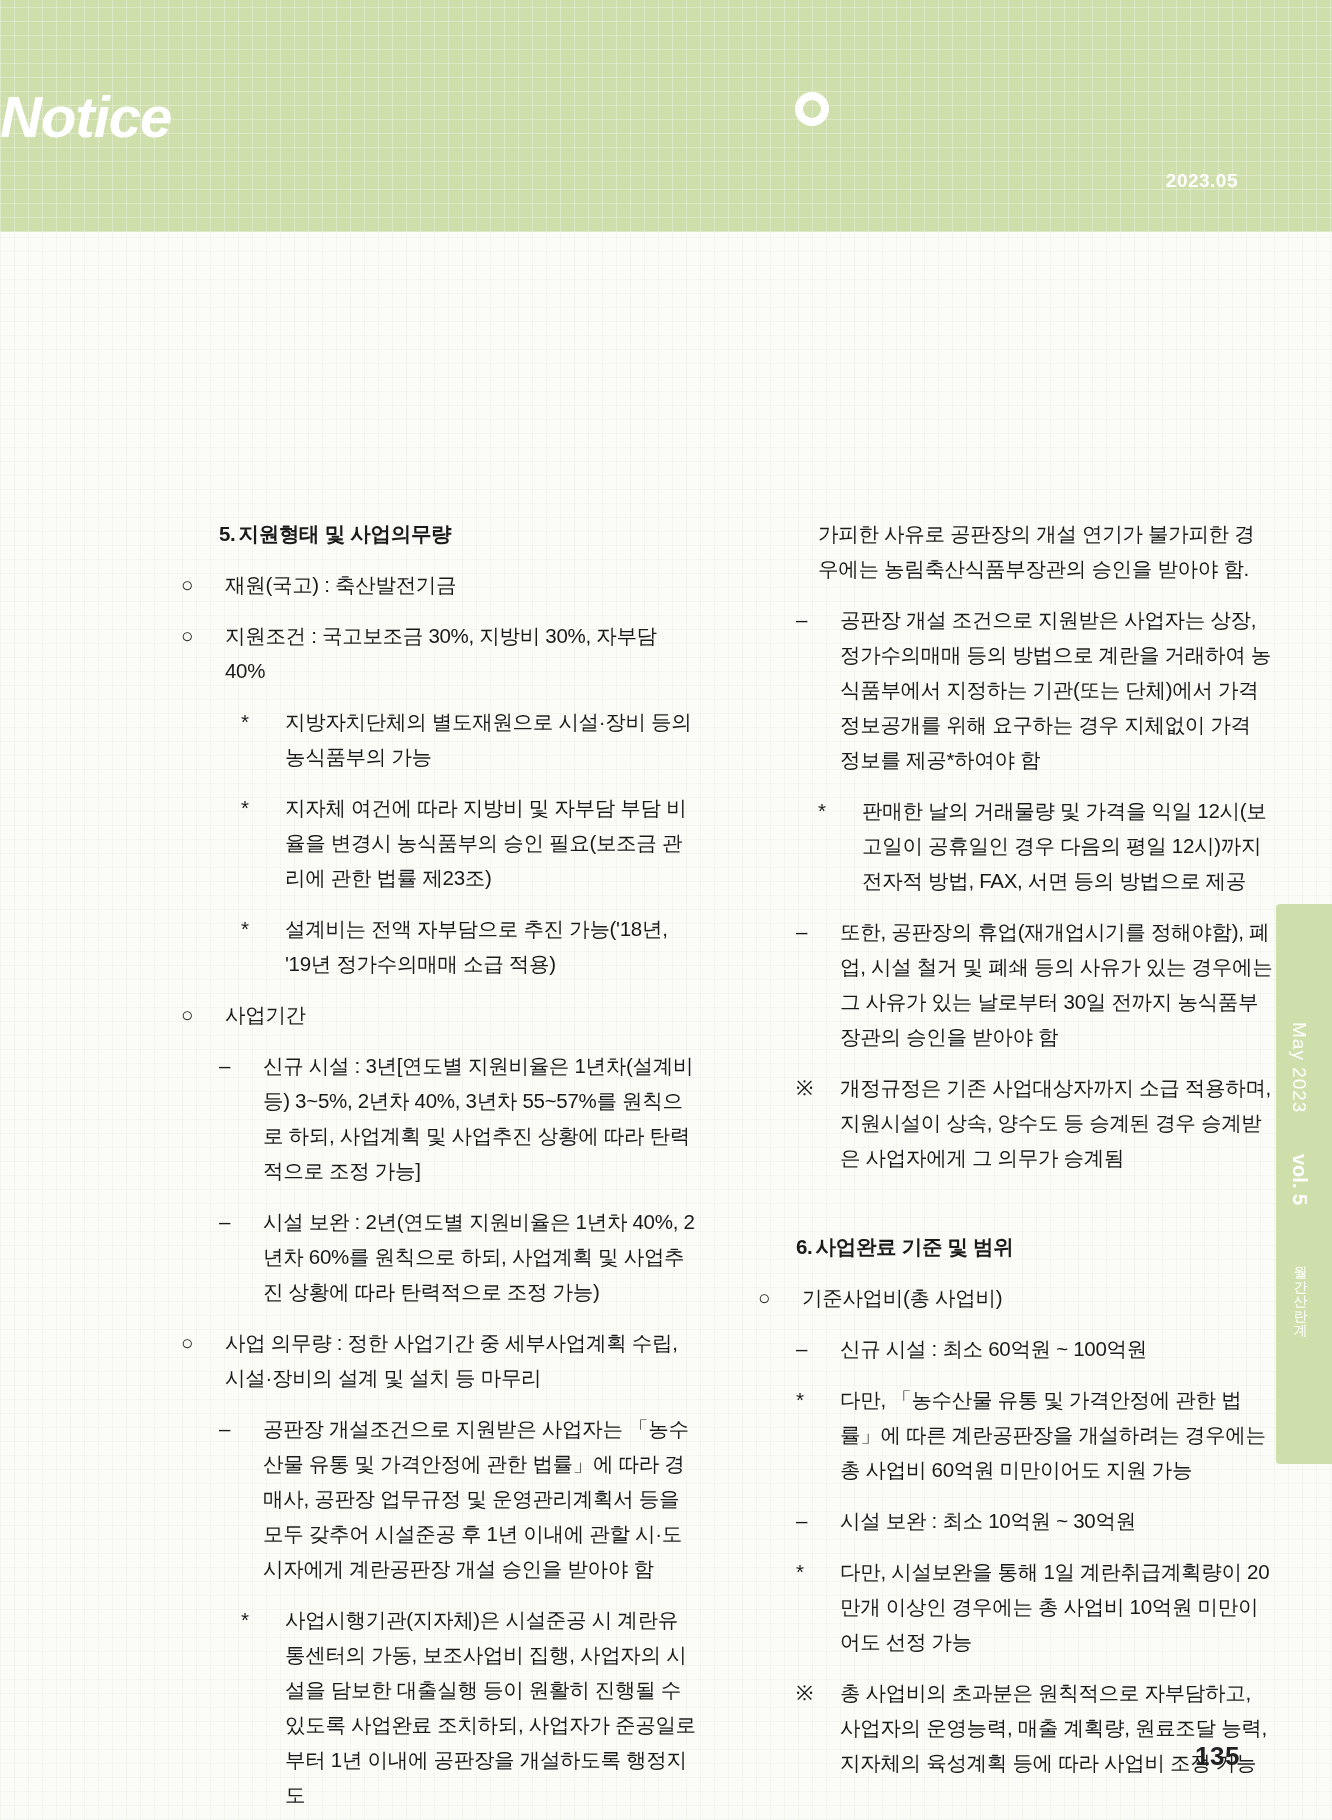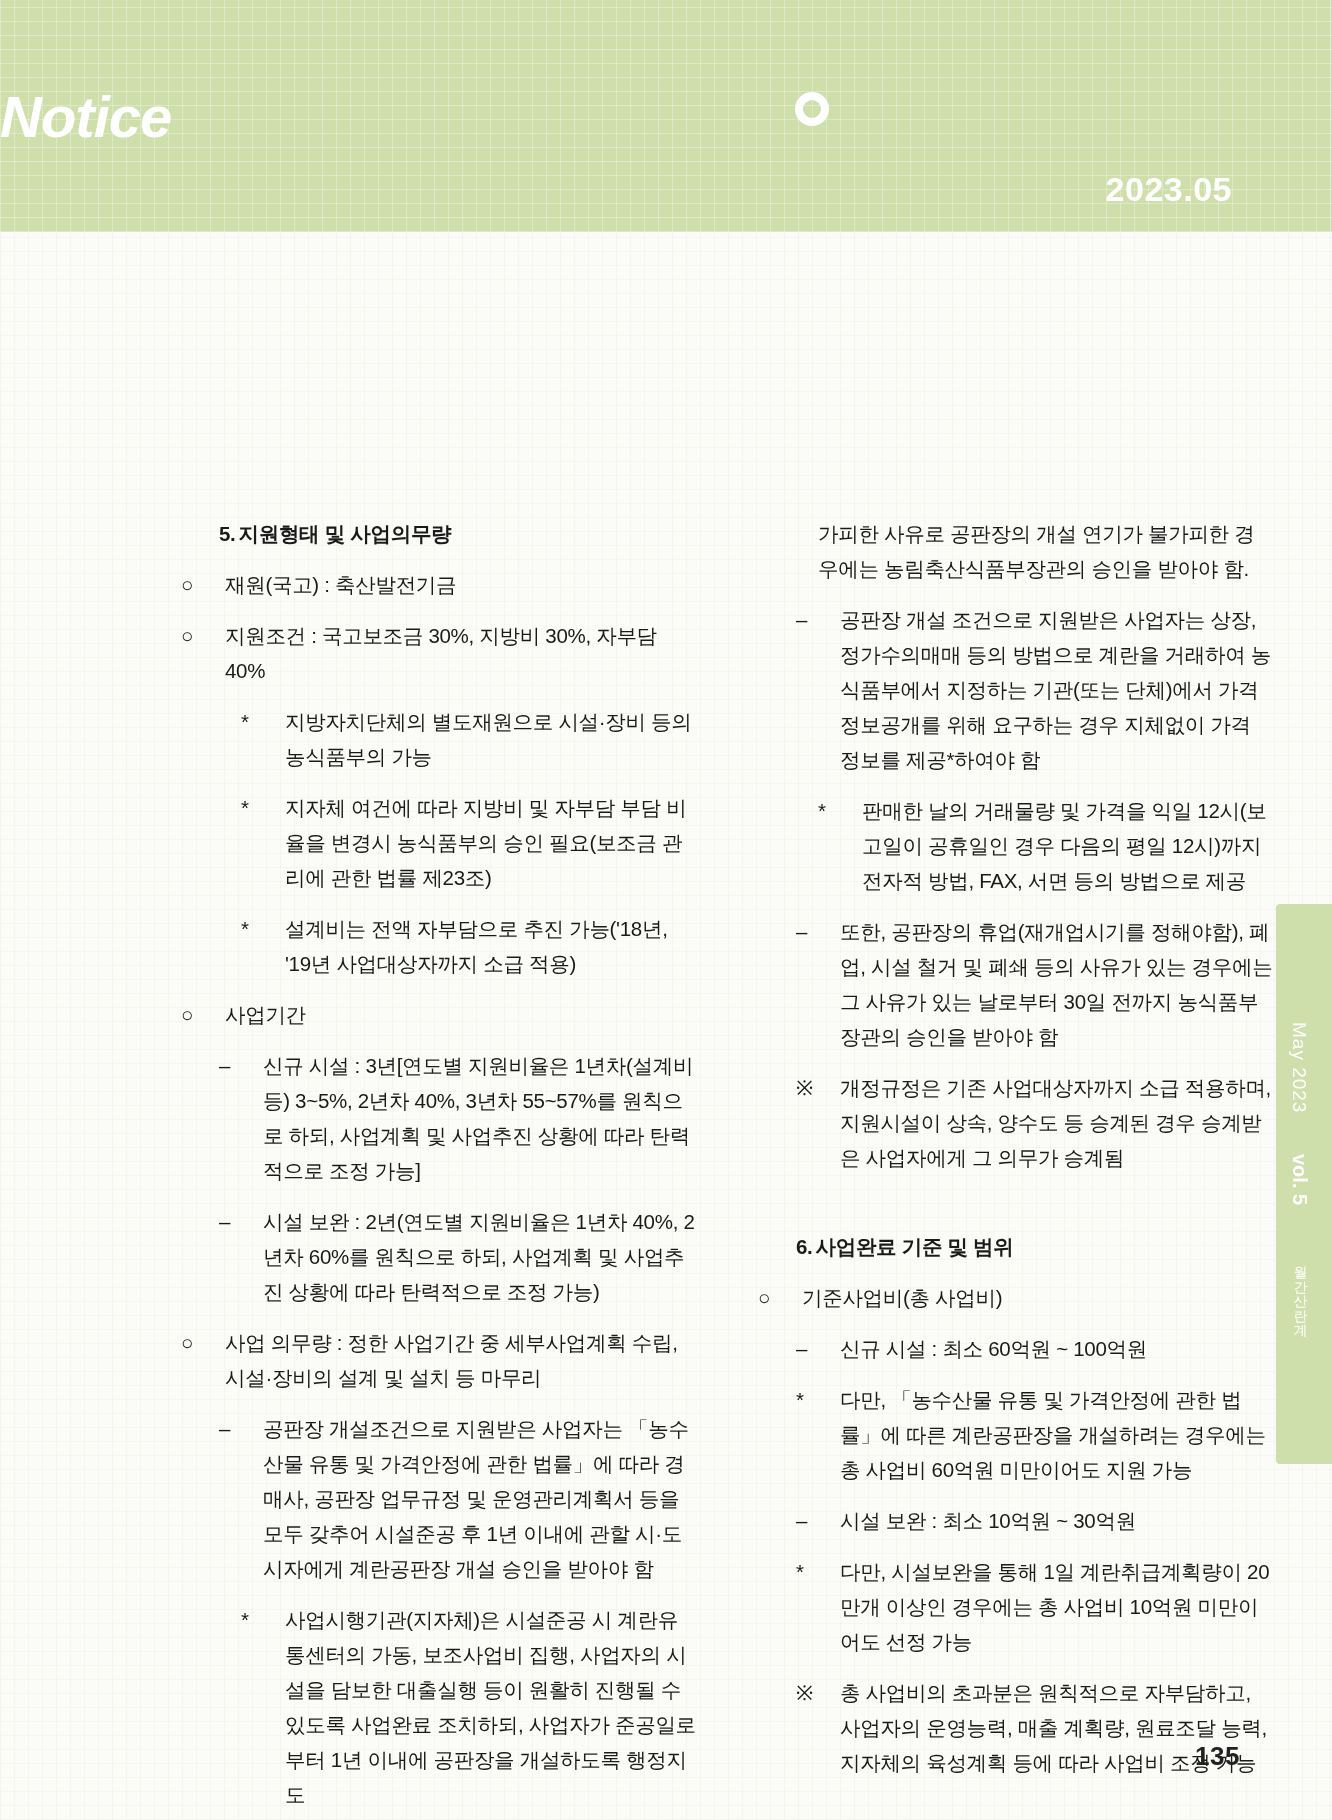--- a/index.html
+++ b/index.html
@@ -45,24 +45,24 @@
     left: 795px;
     top: 92px;
     width: 34px;
     height: 34px;
     border-radius: 50%;
     border: 8px solid #ffffff;
     box-sizing: border-box;
   }
   .header-date {
     position: absolute;
-    right: 100px;
+    right: 94px;
     top: 170px;
     color: #ffffff;
-    font-size: 34px;
+    font-size: 19px;
     font-weight: bold;
     letter-spacing: 0.5px;
     margin-left: 8px;
   }
 
   
   .page-body {
     position: absolute;
     left: 0;
     top: 232px;
@@ -177,21 +177,21 @@
       <div class="side-tab-text side-tab-ko">월간산란계</div>
     </div>
   </div>
 
   <div class="col col-left" id="col-left">
       <p class="blk h-num"><span class="n">5.</span><span>지원형태 및 사업의무량</span></p>
       <p class="blk lv-circle"><span class="marker">○</span><span>재원(국고) : 축산발전기금</span></p>
       <p class="blk lv-circle"><span class="marker">○</span><span>지원조건 : 국고보조금 30%, 지방비 30%, 자부담 40%</span></p>
       <p class="blk lv-star"><span class="marker">*</span><span>지방자치단체의 별도재원으로 시설·장비 등의 농식품부의 가능</span></p>
       <p class="blk lv-star"><span class="marker">*</span><span>지자체 여건에 따라 지방비 및 자부담 부담 비율을 변경시 농식품부의 승인 필요(보조금 관리에 관한 법률 제23조)</span></p>
-      <p class="blk lv-star"><span class="marker">*</span><span>설계비는 전액 자부담으로 추진 가능('18년, '19년 사업대상자까지 소급 적용)</span></p>
+      <p class="blk lv-star"><span class="marker">*</span><span>설계비는 전액 자부담으로 추진 가능('18년, '19년 정가수의매매 소급 적용)</span></p>
       <p class="blk lv-circle"><span class="marker">○</span><span>사업기간</span></p>
       <p class="blk lv-dash"><span class="marker">–</span><span>신규 시설 : 3년[연도별 지원비율은 1년차(설계비 등) 3~5%, 2년차 40%, 3년차 55~57%를 원칙으로 하되, 사업계획 및 사업추진 상황에 따라 탄력적으로 조정 가능]</span></p>
       <p class="blk lv-dash"><span class="marker">–</span><span>시설 보완 : 2년(연도별 지원비율은 1년차 40%, 2년차 60%를 원칙으로 하되, 사업계획 및 사업추진 상황에 따라 탄력적으로 조정 가능)</span></p>
       <p class="blk lv-circle"><span class="marker">○</span><span>사업 의무량 : 정한 사업기간 중 세부사업계획 수립, 시설·장비의 설계 및 설치 등 마무리</span></p>
       <p class="blk lv-dash"><span class="marker">–</span><span>공판장 개설조건으로 지원받은 사업자는 「농수산물 유통 및 가격안정에 관한 법률」에 따라 경매사, 공판장 업무규정 및 운영관리계획서 등을 모두 갖추어 시설준공 후 1년 이내에 관할 시·도시자에게 계란공판장 개설 승인을 받아야 함</span></p>
       <p class="blk lv-star"><span class="marker">*</span><span>사업시행기관(지자체)은 시설준공 시 계란유통센터의 가동, 보조사업비 집행, 사업자의 시설을 담보한 대출실행 등이 원활히 진행될 수 있도록 사업완료 조치하되, 사업자가 준공일로부터 1년 이내에 공판장을 개설하도록 행정지도</span></p>
       <p class="blk lv-dash"><span class="marker">–</span><span>다만, 천재지변, 경영악화 또는 이에 준하는 불</span></p>
     </div>
   <div class="col col-right" id="col-right">
       <p class="blk lv-plain"><span>가피한 사유로 공판장의 개설 연기가 불가피한 경우에는 농림축산식품부장관의 승인을 받아야 함.</span></p>

